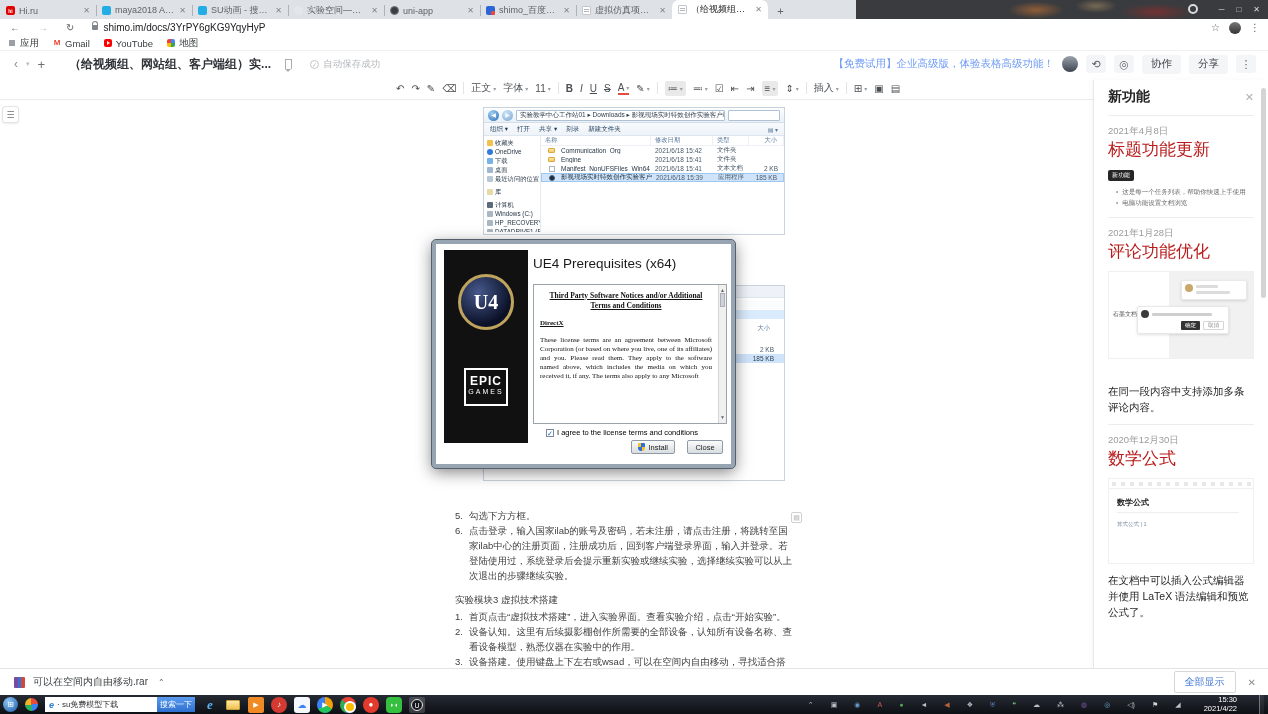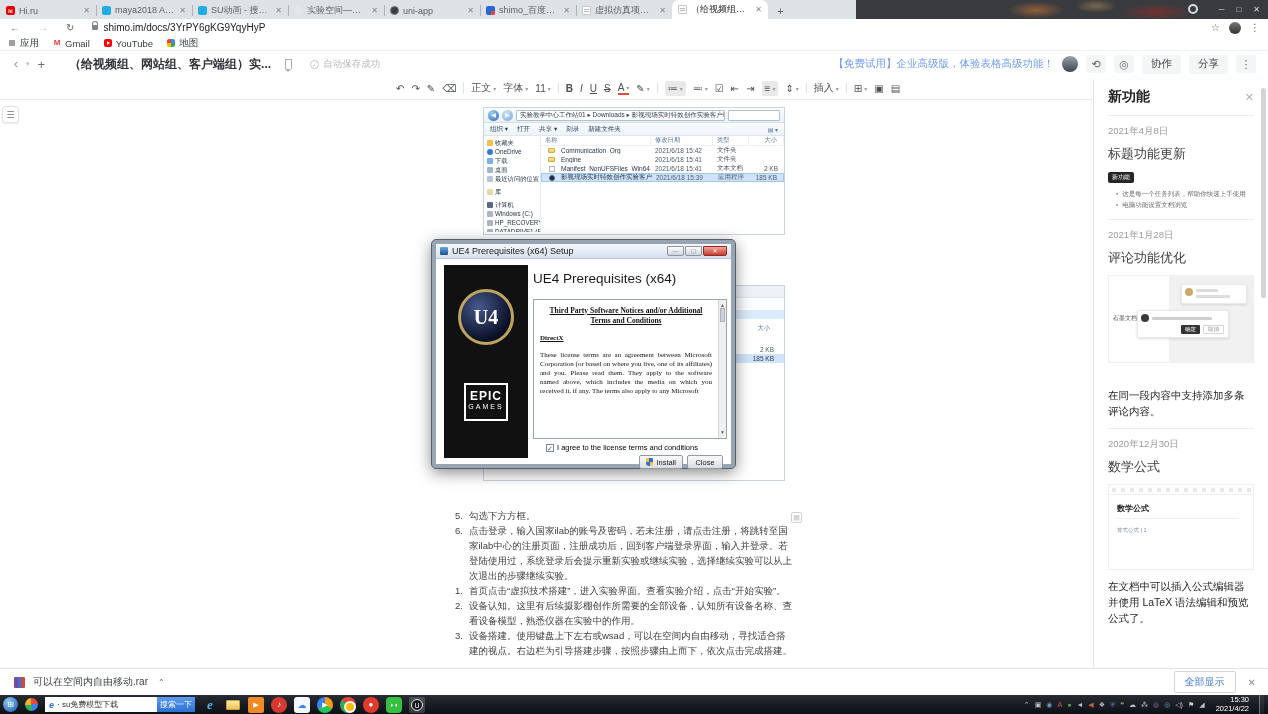--- a/index.html
+++ b/index.html
@@ -142,39 +142,39 @@
   .lic ul{list-style:none;margin-top:8px}
   .lic li{margin-bottom:8px}
   .lic li:before{content:'•';margin-right:8px}
   .lic li.ind:before{margin-left:14px}
   .lic-sb{position:absolute;right:0;top:0;width:8px;height:100%;background:#f0f0f0;border-left:1px solid #d5d5d5;font-size:5px;color:#666;text-align:center}
   .lic-sb .up{position:absolute;top:1px;left:1px}
   .lic-sb .dn{position:absolute;bottom:1px;left:1px}
   .lic-sb .thumb{position:absolute;top:8px;left:1px;width:5px;height:14px;background:#cdd2d8;border:1px solid #aab0b6}
   .agree{position:absolute;left:110px;top:184px;display:flex;align-items:center;gap:3px;font-size:7.5px;color:#000}
   .cb{width:8px;height:8px;border:1px solid #7a8a9a;background:#fff;color:#2465b5;font-size:7px;line-height:7px;text-align:center}
-  .dlg-btns{position:absolute;right:8px;top:196px;display:flex;gap:4px}
+  .dlg-btns{position:absolute;right:8px;top:196px;display:flex;gap:12px}
   .wbtn{height:14px;min-width:36px;border:1px solid #8e9aa5;border-radius:2px;background:linear-gradient(#fbfbfb,#d9dde1);
     font-size:7.5px;color:#222;display:flex;align-items:center;justify-content:center;gap:3px;padding:0 6px}
   .shield{width:7px;height:8px;background:conic-gradient(#2f6fd6 0 25%,#f3c231 0 50%,#2f6fd6 0 75%,#f3c231 0);border-radius:1px 1px 3px 3px;flex:none}
   
   #docsteps{position:absolute;left:455px;top:408px;width:338px;font-size:9.5px;line-height:15px;color:#404040}
   .step{display:flex}
   .step .mk{width:14px;flex:none}
   #sec-title{margin:9px 0 2px 0}
   #cmarker{position:absolute;left:791px;top:412px;width:11px;height:11px;border:1px solid #d0d0d0;border-radius:2px;color:#b5b5b5;font-size:7px;line-height:10px;text-align:center}
   
   #sidebar{position:absolute;left:1093px;top:80px;width:175px;height:588px;background:#fff;border-left:1px solid #e8e8e8;box-shadow:-2px 0 6px rgba(0,0,0,.03);padding:8px 14px 0 14px;overflow:hidden}
   #sb-scroll{position:absolute;right:2px;top:8px;width:5px;height:210px;background:#d4d4d4;border-radius:3px}
   .sb-head{display:flex;align-items:center}
   .sb-title{font-size:14px;font-weight:bold;color:#262626}
   .sb-close{margin-left:auto;color:#b0b0b0;font-size:11px}
   .sb-hr{height:1px;background:#ededed;margin:9px 0}
   .sb-date{font-size:9.5px;color:#9b9b9b}
-  .sb-stitle{font-size:13px;color:#404040;margin-top:7px}
+  .sb-stitle{font-size:17px;color:#b91c1c;margin-top:0}
   .sb-badge{display:inline-block;background:#262626;color:#fff;font-size:6px;padding:1px 4px;border-radius:2px;margin-top:9px}
   .sb-ul{margin:5px 0 0 8px;font-size:6.5px;color:#6b6b6b;line-height:11px}
   .sb-ul li{list-style:none}
   .sb-ul li:before{content:'•';margin-right:4px;color:#999}
   .sb-cap{font-size:10.5px;color:#262626;line-height:16px}
   .cap-gap{margin-top:42px}
   .sb-img{position:relative;border:1px solid #f0f0f0;margin-top:8px;background:#fff;overflow:hidden}
   .sb-img2{height:88px}
   .ci-gray{position:absolute;right:0;top:0;width:58%;height:100%;background:#f1f1f1}
   .ci-text{position:absolute;left:4px;top:38px;font-size:6px;color:#555;white-space:nowrap}
@@ -216,21 +216,21 @@
   .a-orange{background:#f08a24;color:#fff;font-size:7px}
   .a-net{background:#d43a31;border-radius:50%;color:#fff;font-size:8px}
   .a-pan{background:#f4f8fc;color:#3b82f6;font-size:9px;border-radius:3px}
   .a-video{background:conic-gradient(#f59e0b 0 33%,#22c55e 0 66%,#3b82f6 0);border-radius:50%;color:#fff;font-size:7px}
   .a-chrome{border-radius:50%;background:conic-gradient(from -45deg,#ea4335 0 33%,#4285f4 0 66%,#34a853 0);position:relative}
   .a-chrome:after{content:'';position:absolute;left:4px;top:4px;width:8px;height:8px;border-radius:50%;background:#fbbc05;border:2px solid #fff}
   .a-red{background:#e23b2e;border-radius:50%;color:#fff;font-size:8px}
   .a-wechat{background:#35c13f;border-radius:4px;color:#fff;font-size:7px}
   .a-ue{background:rgba(255,255,255,.18);border-radius:2px}
   .a-ue .uec{width:12px;height:12px;border:1px solid #e8e8e8;border-radius:50%;color:#fff;font-size:7px;line-height:11px;text-align:center;background:#14181d}
-  .tb-right{margin-left:auto;display:flex;align-items:center;gap:5px;padding-right:4px;color:#cfd3d8;font-size:7px}
+  .tb-right{margin-left:auto;display:flex;align-items:center;gap:17px;padding-right:4px;color:#cfd3d8;font-size:7px}
   .tray-ico{opacity:.9}
   .clock{text-align:right;color:#fff;font-size:7.5px;line-height:8.5px;margin-left:6px}
   .deskstrip{width:5px;height:19px;border-left:1px solid rgba(255,255,255,.35);margin-left:5px;background:rgba(255,255,255,.06)}
 </style>
 </head>
 <body>
 
 <div id="tabstrip">
   <div class="tab">
       <span class="fav fav1">hi</span>
@@ -466,29 +466,20 @@
     <div class="xp2-band1"></div>
     <div class="xp2-band2"></div>
     <div class="xp2-sel"></div>
     <span class="xp2-col">大小</span>
     <span class="xp2-s1">2 KB</span>
     <div class="xp2-s2row"></div>
     <span class="xp2-s2">185 KB</span>
   </div>
 
   <div id="dlg">
-    <div class="dlg-title">
-      <span class="dlg-ico"></span>
-      <span>UE4 Prerequisites (x64) Setup</span>
-      <span class="dlg-ctl">
-        <span class="dctl">—</span>
-        <span class="dctl">▢</span>
-        <span class="dctl close">✕</span>
-      </span>
-    </div>
     <div class="dlg-body">
       <div class="dlg-black">
         <div class="ue-logo">U4</div>
         <div class="epic">
           <div class="e1">EPIC</div>
           <div class="e2">GAMES</div>
         </div>
       </div>
       <div class="dlg-head">UE4 Prerequisites (x64)</div>
       <div class="lic">
@@ -519,20 +510,21 @@
 
   <div id="docsteps">
     <div class="step">
         <span class="mk">5.</span>
         <span>勾选下方方框。</span>
       </div>
     <div class="step">
         <span class="mk">6.</span>
         <span>点击登录，输入国家ilab的账号及密码，若未注册，请点击注册，将跳转至国家ilab中心的注册页面，注册成功后，回到客户端登录界面，输入并登录。若登陆使用过，系统登录后会提示重新实验或继续实验，选择继续实验可以从上次退出的步骤继续实验。</span>
       </div>
+    <div id="sec-title">实验模块3 虚拟技术搭建</div>
     <div class="step">
         <span class="mk">1.</span>
         <span>首页点击“虚拟技术搭建”，进入实验界面。查看实验介绍，点击“开始实验”。</span>
       </div>
     <div class="step">
         <span class="mk">2.</span>
         <span>设备认知。这里有后续摄影棚创作所需要的全部设备，认知所有设备名称、查看设备模型，熟悉仪器在实验中的作用。</span>
       </div>
     <div class="step">
         <span class="mk">3.</span>

